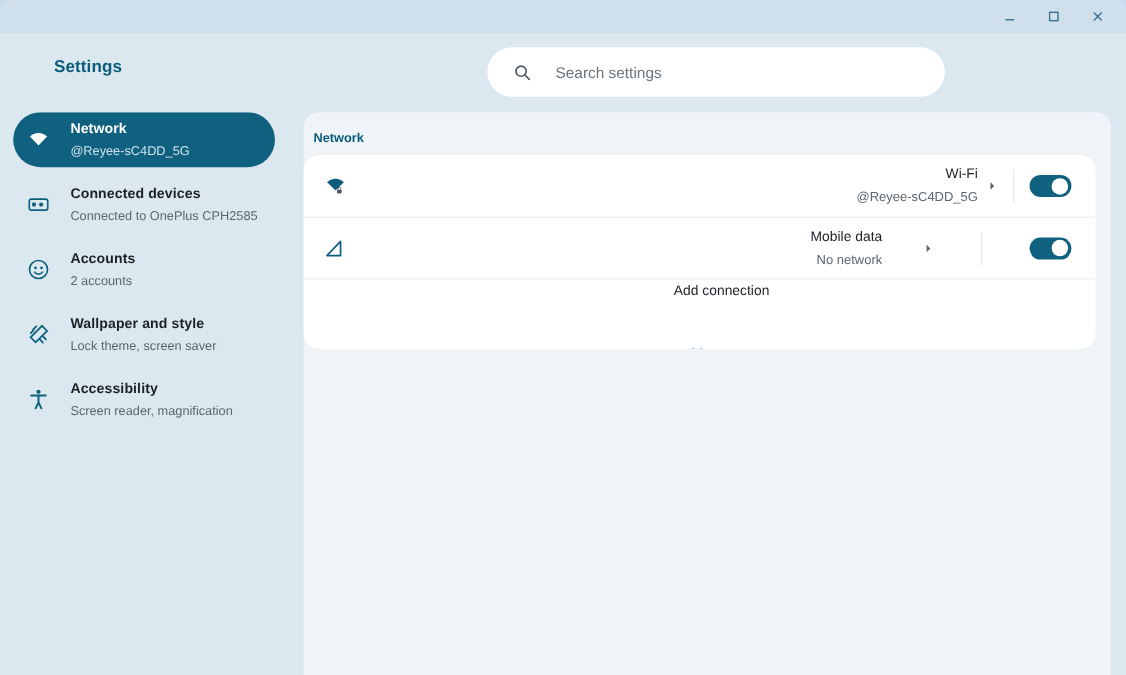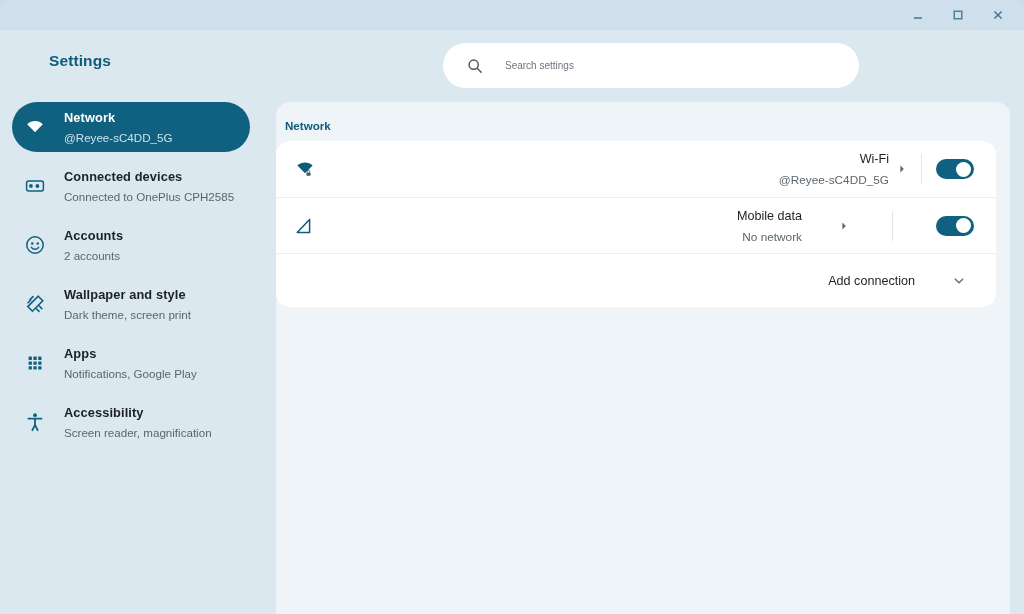--- a/index.html
+++ b/index.html
@@ -54,21 +54,21 @@
     display: flex; align-items: center;
   }
   .search-icon {
     width: 16px; height: 16px; margin-left: 24px; color: #4c5760;
     flex: 0 0 auto;
   }
   .search-input {
     border: none; outline: none; background: transparent;
     margin-left: 22px; flex: 1 1 auto;
     font-family: "Liberation Sans", sans-serif;
-    font-size: 10px; color: #2b3136;
+    font-size: 14px; color: #2b3136;
   }
   .search-input::placeholder { color: #6b757d; }
 
   
   .sidebar {
     position: absolute; left: 0; top: 102px;
     width: 262px; height: 512px;
     overflow: hidden;
   }
   .nav-item {
@@ -147,21 +147,21 @@
     position: relative;
     flex: 0 0 38px;
     margin-right: 22px;
   }
   .toggle .knob {
     position: absolute; top: 2.5px; right: 3px;
     width: 15px; height: 15px; border-radius: 50%;
     background: #ffffff;
   }
   .row-expand {
-    padding-left: 18px; height: 54px;
+    padding-left: 18px; height: 64px; flex-direction: column;
   }
   .row-expand .row-title { font-size: 12.6px; }
   .expand-chevron {
     width: 30px; flex: 0 0 30px; margin-right: 22px;
     display: flex; align-items: center; justify-content: center;
     color: #6b757d;
   }
 </style>
 </head>
 <body>
@@ -249,46 +249,25 @@
     <div class="nav-item">
       <span class="nav-icon">
         <svg width="20" height="20" viewBox="0 0 20 20">
           <path d="M13.2 2.2 17.8 6.8 7.4 17.2 2.8 12.6Z" fill="none" stroke="currentColor" stroke-width="1.6"></path>
           <path d="M5 5.6 8 2.6M3 8.8l2.6-2.6" stroke="currentColor" stroke-width="1.6" stroke-linecap="round"></path>
           <path d="M11.4 14.8 14 17.4M14.2 12l2.6 2.6" stroke="currentColor" stroke-width="1.6" stroke-linecap="round"></path>
         </svg>
       </span>
       <span class="nav-text">
         <span class="nav-title">Wallpaper and style</span><br>
-        <span class="nav-sub">Dark theme, screen print</span>
-      </span>
-    </div>
-
-
-    <div class="nav-item">
-      <span class="nav-icon">
-        <svg width="20" height="20" viewBox="0 0 20 20">
-          <g fill="currentColor">
-            <rect x="3.6" y="3.6" width="3.3" height="3.3" rx="0.5"></rect>
-            <rect x="8.4" y="3.6" width="3.3" height="3.3" rx="0.5"></rect>
-            <rect x="13.2" y="3.6" width="3.3" height="3.3" rx="0.5"></rect>
-            <rect x="3.6" y="8.4" width="3.3" height="3.3" rx="0.5"></rect>
-            <rect x="8.4" y="8.4" width="3.3" height="3.3" rx="0.5"></rect>
-            <rect x="13.2" y="8.4" width="3.3" height="3.3" rx="0.5"></rect>
-            <rect x="3.6" y="13.2" width="3.3" height="3.3" rx="0.5"></rect>
-            <rect x="8.4" y="13.2" width="3.3" height="3.3" rx="0.5"></rect>
-            <rect x="13.2" y="13.2" width="3.3" height="3.3" rx="0.5"></rect>
-          </g>
-        </svg>
-      </span>
-      <span class="nav-text">
-        <span class="nav-title">Apps</span><br>
-        <span class="nav-sub">Notifications, Google Play</span>
-      </span>
-    </div>
+        <span class="nav-sub">Lock theme, screen saver</span>
+      </span>
+    </div>
+
+
 
     <div class="nav-item">
       <span class="nav-icon">
         <svg width="20" height="20" viewBox="0 0 20 20">
           <circle cx="10" cy="3.2" r="1.9" fill="currentColor"></circle>
           <path d="M3.4 6.6h13.2M10 6.6v6.2m0 0-2.6 5.4M10 12.8l2.6 5.4" stroke="currentColor" stroke-width="1.8" stroke-linecap="round" fill="none"></path>
         </svg>
       </span>
       <span class="nav-text">
         <span class="nav-title">Accessibility</span><br>

